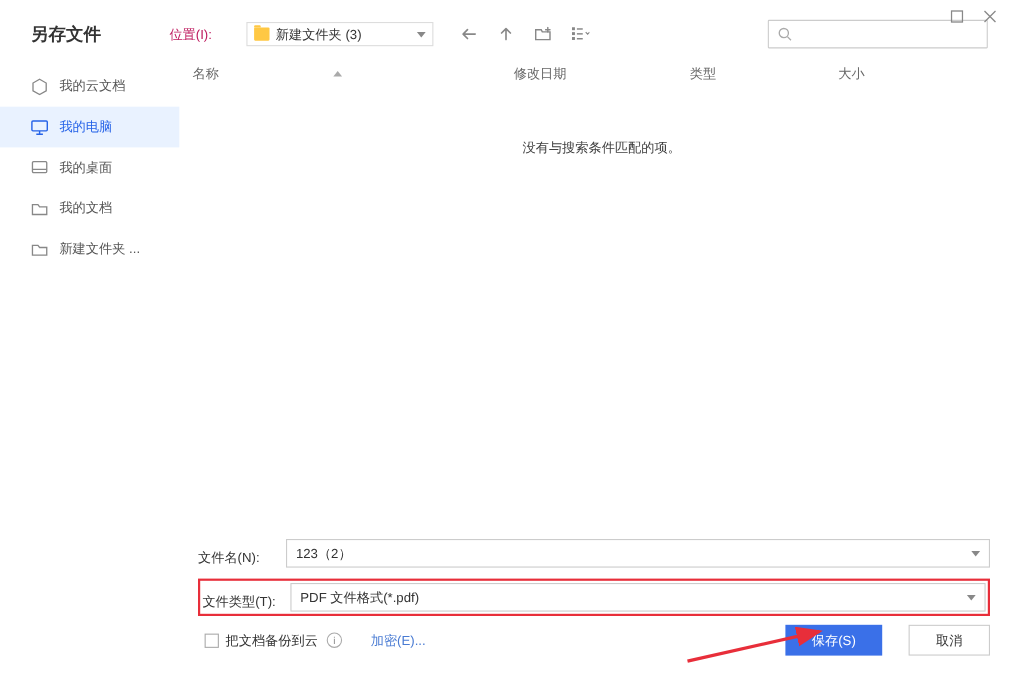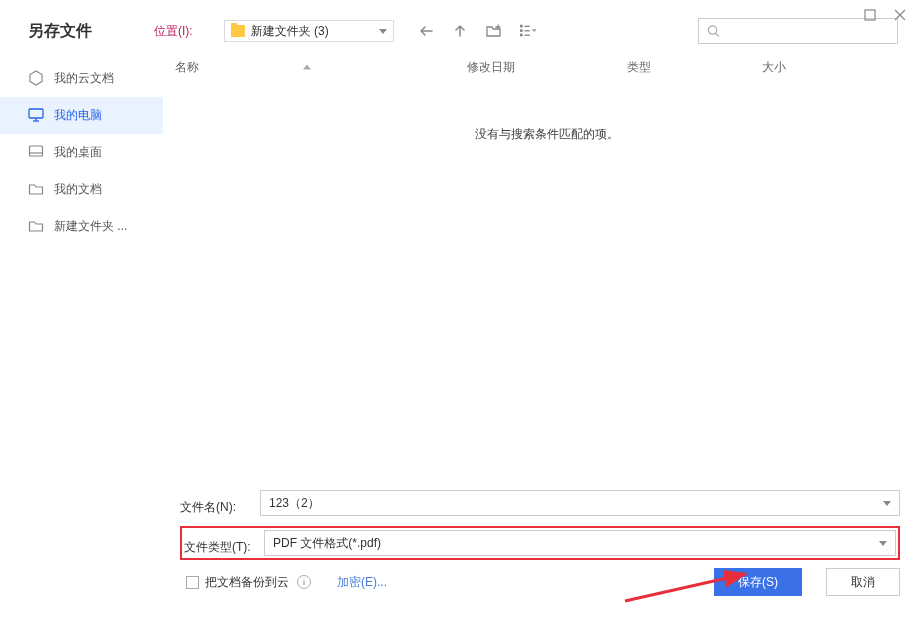--- a/index.html
+++ b/index.html
@@ -107,21 +107,21 @@
     .main-area {
       display: flex;
       height: 438px;
     }
     .sidebar {
       width: 163px;
       padding: 8px 0;
     }
     .sidebar-item {
       display: flex;
-      align-items: flex-start;
+      align-items: center;
       gap: 10px;
       padding: 10px 16px 10px 28px;
       cursor: pointer;
       color: #555;
       font-size: 12px;
     }
     .sidebar-item.active {
       background: #e9f2ff;
       color: #2663e8;
     }

